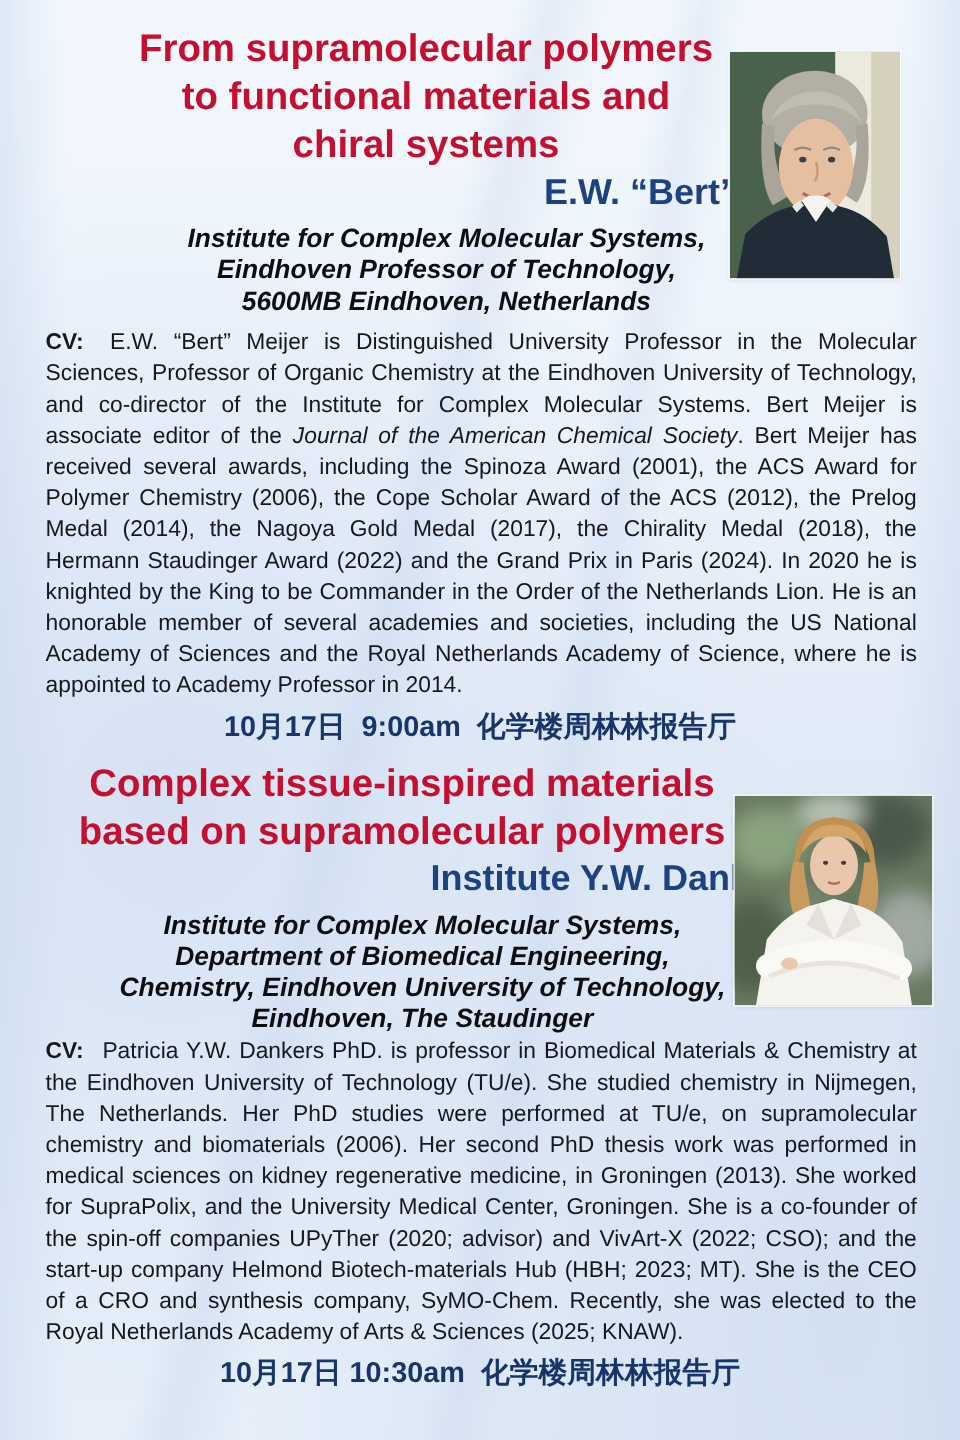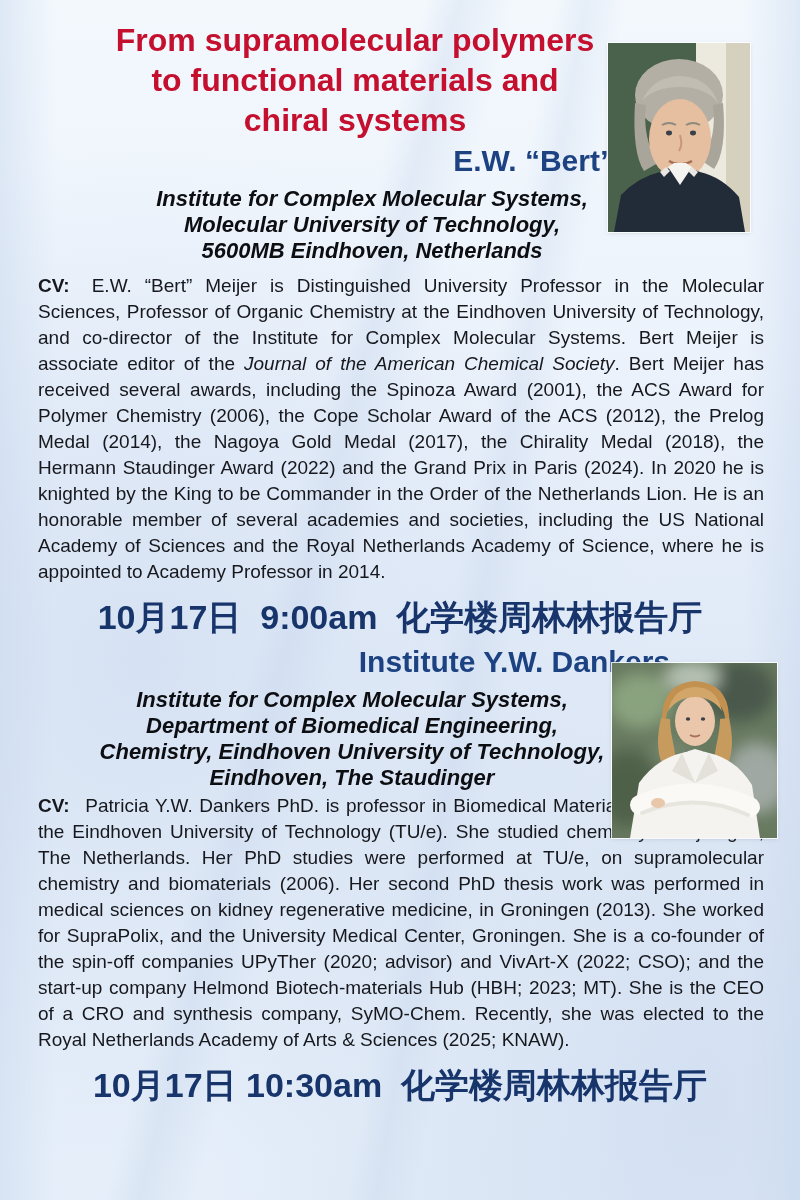--- a/index.html
+++ b/index.html
@@ -32,22 +32,22 @@
   .affil-line{
     font-size:22px; line-height:26px; font-weight:bold; font-style:italic; color:#0d0e12;padding-left:34px;
   }
   .cv{
     margin:9px 36px 0 38px; text-align:justify;
     font-size:19px; line-height:26px; color:#17181d;
   }
   .cv .cvlabel{ font-weight:bold; margin-right:9px;margin-top:40px; }
   .cv .it{ font-style:italic; }
   .schedule{
-    text-align:center; font-size:34px; line-height:40px; font-weight:bold;
-    color:#17356b; white-space:pre; margin-top:12px;
+    text-align:center; font-size:24px; line-height:40px; font-weight:bold;
+    color:#17356b; white-space:pre; margin-top:1px;
   }
   .photo{
     position:absolute; overflow:hidden;
     box-shadow:0 0 0 1px rgba(255,255,255,.85), 0 1px 4px rgba(90,110,140,.25);
     background:#fff;
   }
   .photo svg{ display:block; width:100%; height:100%; }
   .photo1{ top:43px; right:50px; width:142px; height:189px; }
   .photo2{ top:663px; right:23px; width:165px; height:175px; }
   .sec2-title{ margin-top:6px; }
@@ -82,21 +82,21 @@
 
   <div class="head t1-head">
     <div>
       <div class="title-line">From supramolecular polymers</div>
       <div class="title-line">to functional materials and</div>
       <div class="title-line">chiral systems</div>
     </div>
     <div class="speaker">E.W. “Bert” Meijer</div>
     <div class="affil">
       <div class="affil-line">Institute for Complex Molecular Systems,</div>
-      <div class="affil-line">Molecular University of Technology,</div>
+      <div class="affil-line">Eindhoven Professor of Technology,</div>
       <div class="affil-line">5600MB Eindhoven, Netherlands</div>
     </div>
   </div>
 
   <p class="cv"><span class="cvlabel">CV:</span><span> E.W. “Bert” Meijer is Distinguished University Professor in the Molecular Sciences, Professor of Organic Chemistry at the Eindhoven University of Technology, and co-director of the Institute for Complex Molecular Systems. Bert Meijer is associate editor of the </span><span class="it">Journal of the American Chemical Society</span><span>. Bert Meijer has received several awards, including the Spinoza Award (2001), the ACS Award for Polymer Chemistry (2006), the Cope Scholar Award of the ACS (2012), the Prelog Medal (2014), the Nagoya Gold Medal (2017), the Chirality Medal (2018), the Hermann Staudinger Award (2022) and the Grand Prix in Paris (2024). In 2020 he is knighted by the King to be Commander in the Order of the Netherlands Lion. He is an honorable member of several academies and societies, including the US National Academy of Sciences and the Royal Netherlands Academy of Science, where he is appointed to Academy Professor in 2014.</span></p>
 
   <div class="schedule">10月17日  9:00am  化学楼周林林报告厅</div>
 
   <div class="photo photo2">
     <svg viewBox="0 0 165 175" preserveAspectRatio="none">
@@ -127,20 +127,24 @@
       <path d="M18,175 L27,120 Q44,96 70,90 L83,86 L97,90 Q124,96 140,122 L148,175 Z" fill="#f4f3ef"></path>
       <path d="M70,90 L83,120 L60,108 Z" fill="#e3e1da"></path>
       <path d="M97,90 L83,120 L106,108 Z" fill="#e3e1da"></path>
       <path d="M28,142 Q83,118 138,144" stroke="#faf9f6" stroke-width="20" fill="none" stroke-linecap="round"></path>
       <path d="M30,150 Q83,128 136,152" stroke="#e7e5de" stroke-width="4" fill="none" stroke-linecap="round"></path>
       <ellipse cx="46" cy="140" rx="7" ry="5" fill="#e9c7ab"></ellipse>
     </svg>
   </div>
 
   <div class="head t2-head sec2-title">
+    <div>
+      <div class="title-line">Complex tissue-inspired materials</div>
+      <div class="title-line">based on supramolecular polymers</div>
+    </div>
     <div class="speaker">Institute Y.W. Dankers</div>
     <div class="affil">
       <div class="affil-line">Institute for Complex Molecular Systems,</div>
       <div class="affil-line">Department of Biomedical Engineering,</div>
       <div class="affil-line">Chemistry, Eindhoven University of Technology,</div>
       <div class="affil-line">Eindhoven, The Staudinger</div>
     </div>
   </div>
 
   <p class="cv" style="margin-top:2px"><span class="cvlabel">CV:</span><span> Patricia Y.W. Dankers PhD. is professor in Biomedical Materials &amp; Chemistry at the Eindhoven University of Technology (TU/e). She studied chemistry in Nijmegen, The Netherlands. Her PhD studies were performed at TU/e, on supramolecular chemistry and biomaterials (2006). Her second PhD thesis work was performed in medical sciences on kidney regenerative medicine, in Groningen (2013). She worked for SupraPolix, and the University Medical Center, Groningen. She is a co-founder of the spin-off companies UPyTher (2020; advisor) and VivArt-X (2022; CSO); and the start-up company Helmond Biotech-materials Hub (HBH; 2023; MT). She is the CEO of a CRO and synthesis company, SyMO-Chem. Recently, she was elected to the Royal Netherlands Academy of Arts &amp; Sciences (2025; KNAW).</span></p>

